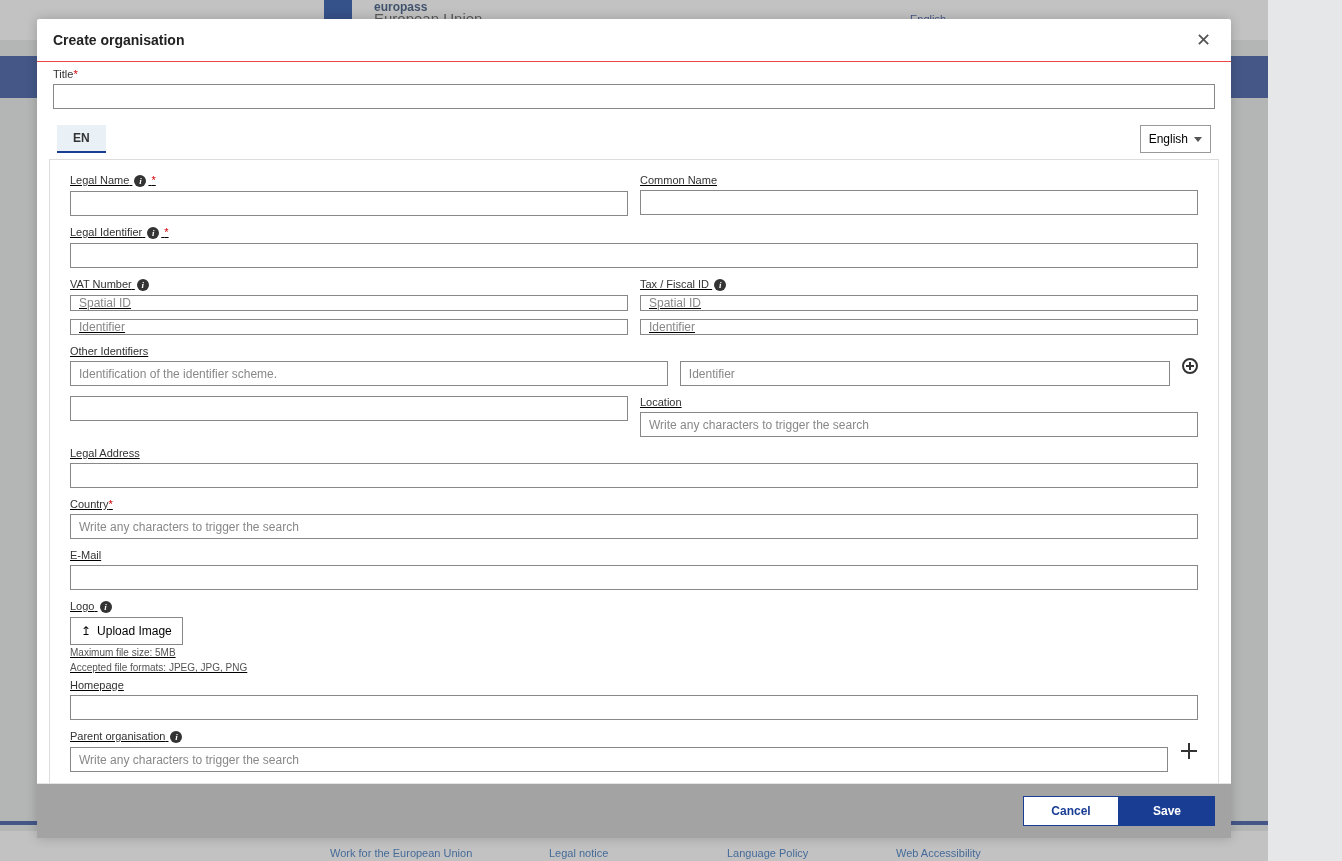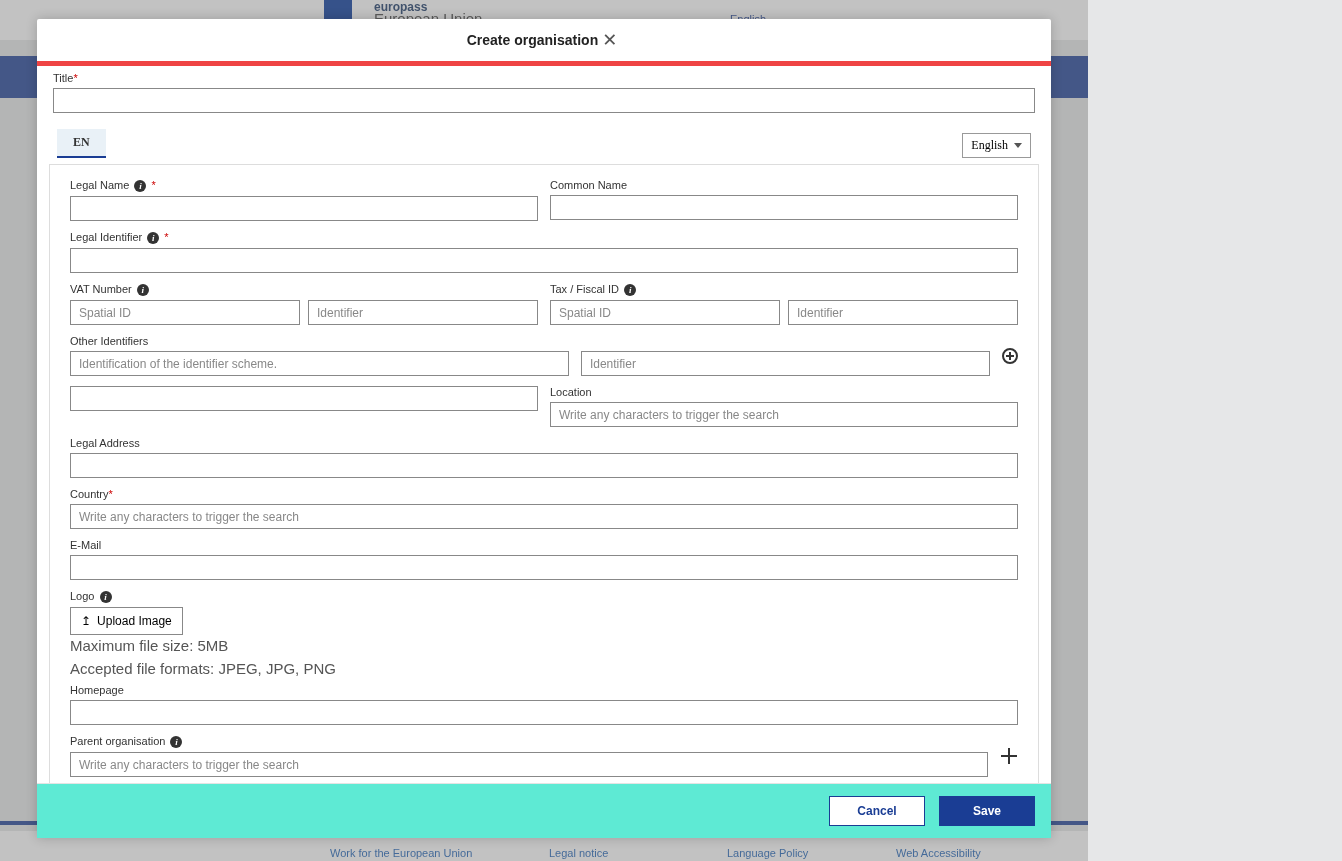--- a/index.html
+++ b/index.html
@@ -1,40 +1,40 @@
 <!DOCTYPE html>
 <html><head>
 <meta charset="utf-8">
 <style>
   * { box-sizing: border-box; margin: 0; padding: 0; }
   html, body { width: 100%; height: 100%; font-family: Arial, Helvetica, sans-serif; }
   body { background: #e6e7e8; position: relative; overflow: hidden; }
 
   
-  .bg-page { width: 1088px; height: 861px; position: relative; }
+  .bg-page { width: 1268px; height: 861px; position: relative; }
   .bg-header { position:absolute; top:0; left:0; right:0; height:40px; background:#fff; }
   .bg-flag { position:absolute; left:324px; top:0; width:28px; height:20px; background:#003399; }
   .bg-brand1 { position:absolute; left:374px; top:0; font-size:12px; color:#143463; font-weight:600;}
   .bg-brand2 { position:absolute; left:374px; top:10px; font-size:15px; color:#444;}
   .bg-lang { position:absolute; right:322px; top:13px; font-size:11px; color:#1a3d94; }
   .bg-bluebar { position:absolute; top:56px; left:0; right:0; height:42px; background:#1a3d94;}
   .bg-bluebar2 { position:absolute; bottom:36px; left:0; right:0; height:4px; background:#1a3d94;}
   .bg-footer { position:absolute; bottom:0; left:0; right:0; height:30px; background:#fff; font-size:11px;}
   .bg-footer a { color:#1a5fb4; text-decoration:none; position:absolute; top:16px;}
   .dim-overlay { position:absolute; inset:0; background:rgba(120,120,120,0.45); }
 
   
   .modal {
     position: absolute; left: 37px; right: 37px; top: 19px; bottom: 23px;
     background: #fff; border-radius: 2px; box-shadow: 0 0 12px rgba(0,0,0,.2);
     display: flex; flex-direction: column;
   }
   .modal-header {
-    display:flex; align-items:center; justify-content:center;
-    padding: 10px 16px; border-bottom: 5px solid #ef4444;
+    display:flex; align-items:center; justify-content:space-between;
+    padding: 10px 16px; border-bottom: 1px solid #ef4444;
   }
   .modal-title { font-size: 14px; font-weight: 600; color:#222; }
   .close-x { font-size:18px; color:#555; cursor:pointer; line-height:1; padding:2px 4px; }
 
   .modal-body { flex:1; overflow:auto; }
 
   
   .title-row { padding: 6px 16px 8px 16px; }
   .field-label { font-size: 11px; color:#333; display:block; margin-bottom:4px; }
   .req { color:#c00; }
@@ -47,40 +47,40 @@
     width:100%; height:25px; border:1px solid #888; font-size:12px; padding:0 8px;
     color:#333; background:#fff; outline:none;
   }
   input::placeholder { color:#888; }
 
   .title-input { width: 613px; }
 
   
   .lang-row {
     margin: 0 12px 6px 12px; padding: 8px 8px 0 8px;
-    display:flex; justify-content:space-between; align-items:flex-end;font-family:Liberation Serif, serif;
+    display:flex; justify-content:space-between; 
   }
   .lang-tab {
     background:#e9f1f7; border-bottom:2px solid #1a3d94;
     padding:6px 16px; font-size:12px; font-weight:600; color:#333;
   }
   .lang-select {
     border:1px solid #999; padding:4px 8px; font-size:12px;
     display:flex; align-items:center; gap:6px; cursor:pointer;
   }
   .chev-down { display:inline-block; width:0; height:0; border-left:4px solid transparent; border-right:4px solid transparent; border-top:5px solid #555; }
 
   
   .card {
     margin: 0 12px 12px 12px; border:1px solid #ddd; padding: 14px 20px 18px 20px;
   }
   .row { display:flex; gap:12px; margin-bottom:10px; }
-  .col { flex:1; min-width:0; }
-
-  .pair { display:flex; gap:8px; }
+  .col { flex:1; min-width:0;text-decoration:underline; }
+
+  .pair { display:flex; gap:8px;flex-direction:column; }
   .pair > * { flex:1; }
 
   .add-circ {
     width:16px; height:16px; border:2px solid #333; border-radius:50%;
     position:relative; cursor:pointer; flex:0 0 auto; align-self:center;
   }
   .add-circ::before, .add-circ::after {
     content:""; position:absolute; background:#333;
   }
   .add-circ::before { left:50%; top:2px; bottom:2px; width:2px; transform:translateX(-50%);}
@@ -93,26 +93,26 @@
     content:""; position:absolute; background:#333;
   }
   .plus-icon::before { left:50%; top:1px; bottom:1px; width:2px; transform:translateX(-50%);}
   .plus-icon::after { top:50%; left:1px; right:1px; height:2px; transform:translateY(-50%);}
 
   .upload-btn {
     border:1px solid #888; padding:6px 10px; font-size:12px; background:#fff;
     display:inline-flex; align-items:center; gap:6px; cursor:pointer;
   }
   .upload-glyph { font-size:12px; }
-  .hint { font-size:15px; color:#555; line-height:1.5; }
+  .hint { font-size:10px; color:#555; line-height:1.5; }
 
   
   .modal-footer {
-    border-top:1px solid #e4e4e4; background:#5eead4;
-    padding:12px 16px; display:flex; justify-content:flex-end; gap:14px;
+    border-top:1px solid #e4e4e4; background:#a3a3a3;
+    padding:12px 16px; display:flex; justify-content:flex-end; 
   }
   .btn {
     min-width:96px; padding:7px 20px; font-size:12px; font-weight:600;
     border:1px solid #1a3d94; cursor:pointer; text-align:center;
   }
   .btn-secondary { background:#fff; color:#1a3d94; }
   .btn-primary { background:#1a3d94; color:#fff; }
 </style>
 </head>
 <body>

